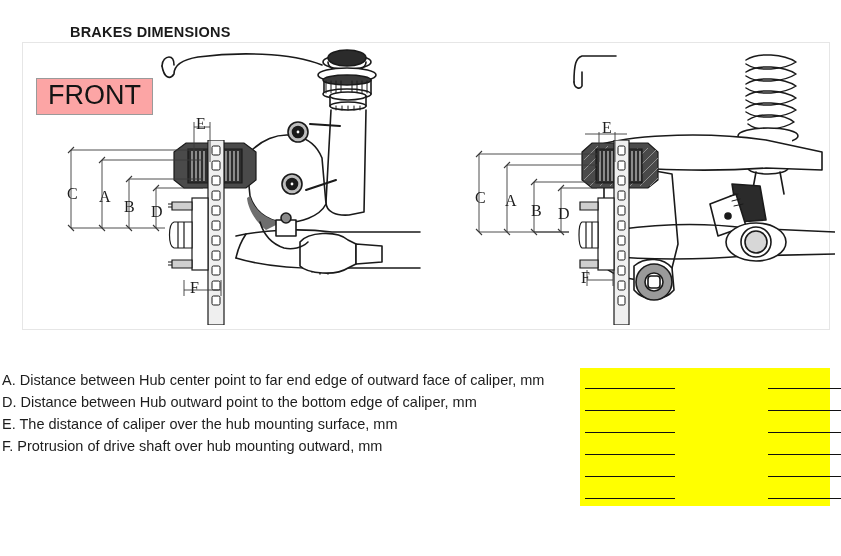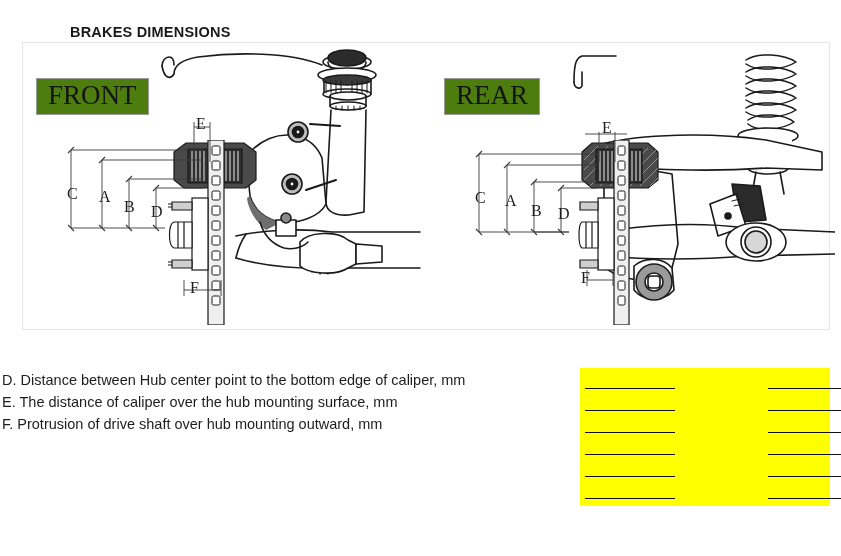--- a/index.html
+++ b/index.html
@@ -20,22 +20,22 @@
   
   #figure-frame{
     position:absolute;left:22px;top:42px;width:808px;height:288px;
     border:1px solid #e6e6e6;box-sizing:border-box;background:#fff;
   }
 
   
   .view-label{
     position:absolute;
     border:1px solid #9a9a9a;
-    background:#4d7c0f;
-    font-family:Liberation Serif, serif;
+    background:#fca5a5;
+    font-family:Liberation Sans, sans-serif;
     font-size:27px;color:#141414;
     padding:1px 11px 4px 11px;
     line-height:1.12;
     white-space:nowrap;
   }
   #front-label{left:36px;top:78px;}
   #rear-label{left:444px;top:78px;}
 
   
   .dimlayer{position:absolute;left:0;top:0;width:841px;height:556px;pointer-events:none;}
@@ -323,26 +323,26 @@
     </g>
   </svg>
   <div class="dim-letter" style="left:475px;top:190px;">C</div>
   <div class="dim-letter" style="left:505px;top:193px;">A</div>
   <div class="dim-letter" style="left:531px;top:203px;">B</div>
   <div class="dim-letter" style="left:558px;top:206px;">D</div>
   <div class="dim-letter" style="left:602px;top:120px;">E</div>
   <div class="dim-letter" style="left:581px;top:270px;">F</div>
 
   <div class="view-label" id="front-label">FRONT</div>
-  <div class="view-label" id="rear-label">REAR</div>
 
   <div id="answer-band"></div>
 
   <div id="desc-list">
-    <div class="desc-item">D. Distance between Hub center point to the bottom edge of caliper, mm</div>
+    <div class="desc-item">A. Distance between Hub center point to far end edge of outward face of caliper, mm</div>
+    <div class="desc-item">D. Distance between Hub outward point to the bottom edge of caliper, mm</div>
     <div class="desc-item">E. The distance of caliper over the hub mounting surface, mm</div>
     <div class="desc-item">F. Protrusion of drive shaft over hub mounting outward, mm</div>
   </div>
 
   <div id="answers">
     <div class="answer-row" style="top:30px;">
       <div class="blank left"></div>
       <div class="blank right"></div>
     </div>
     <div class="answer-row" style="top:30px;">

